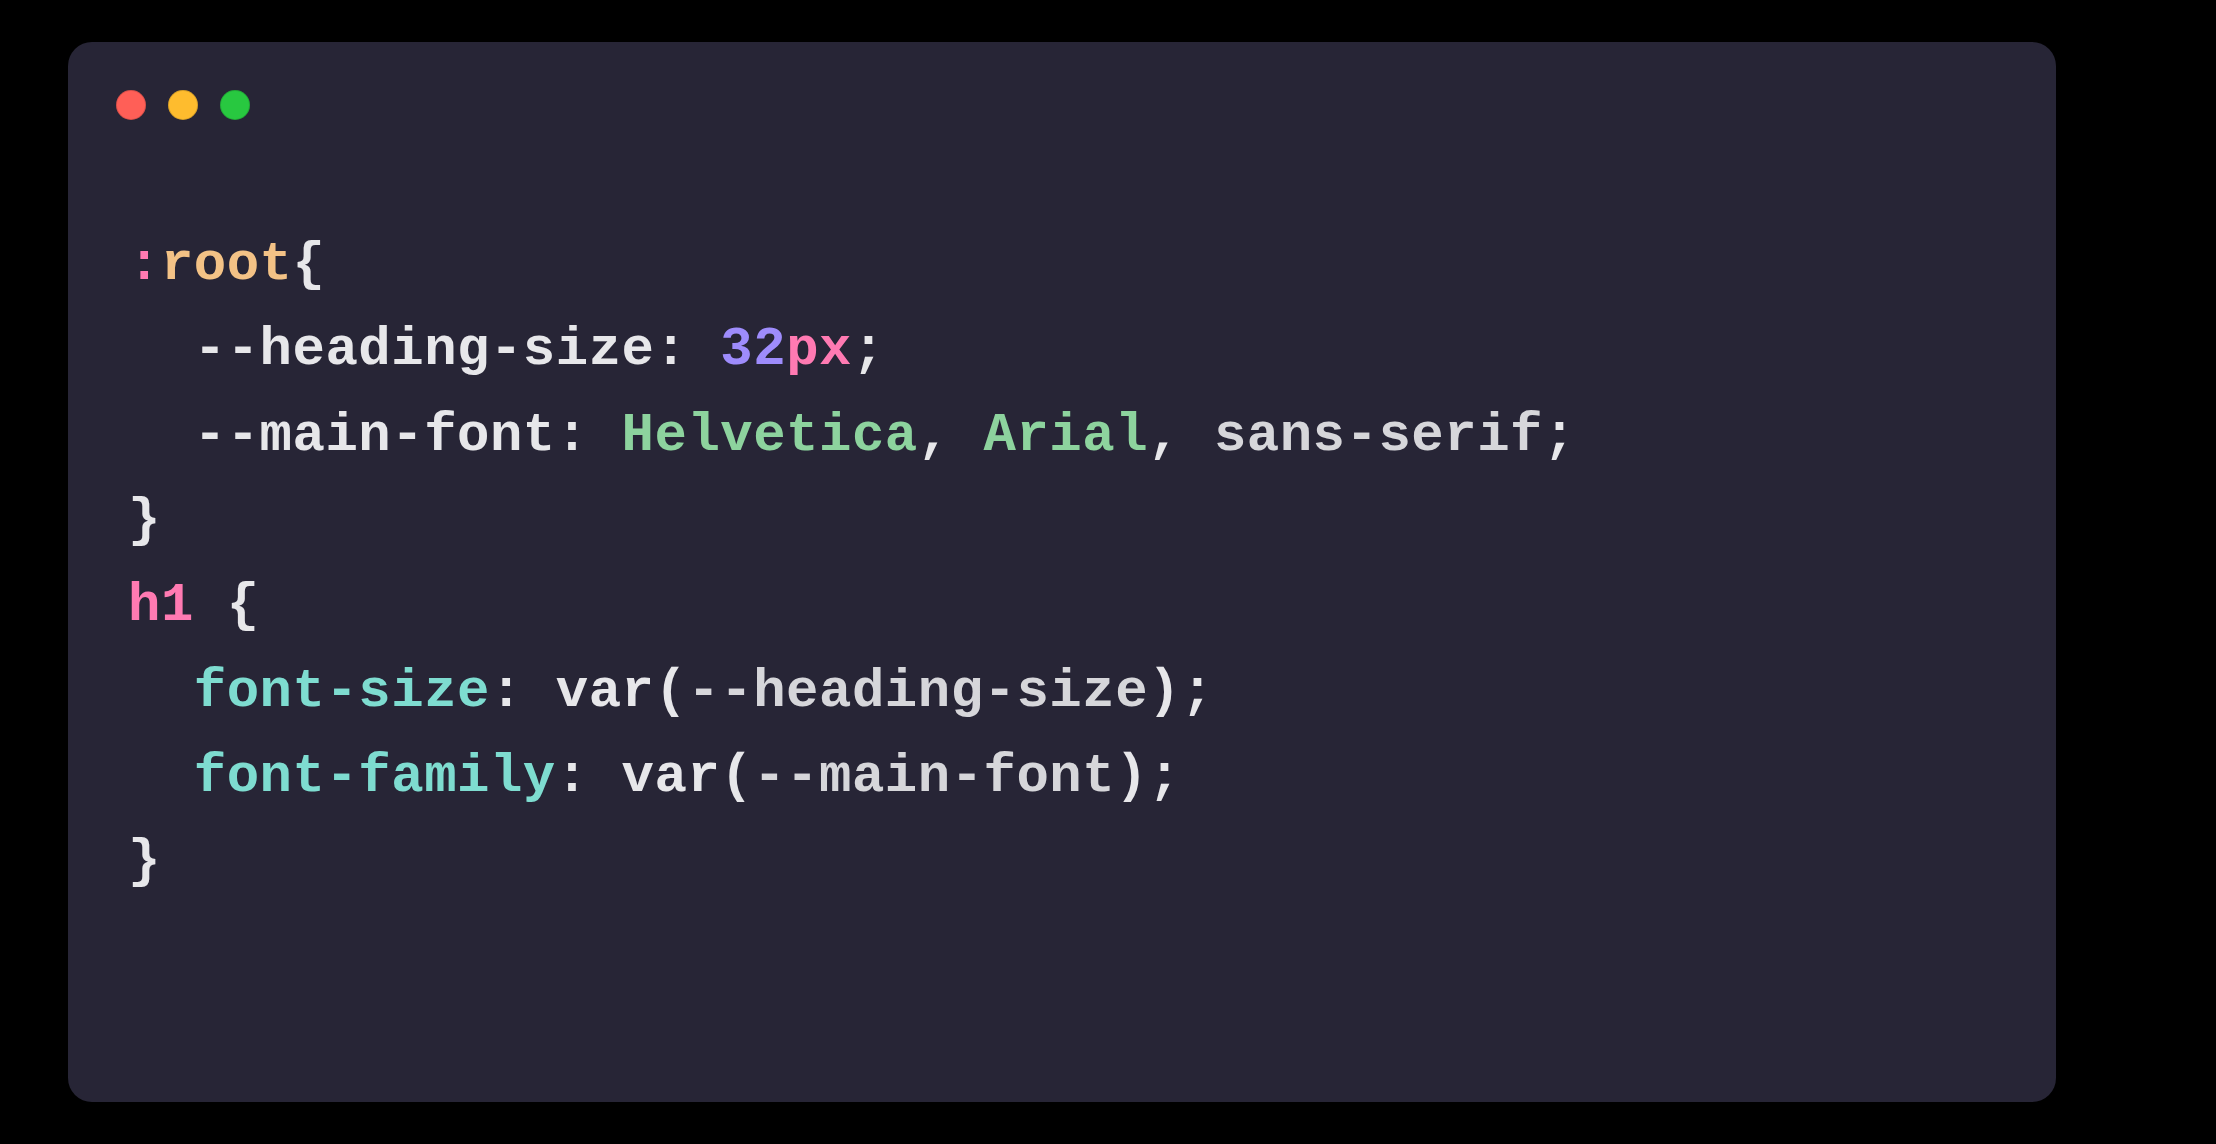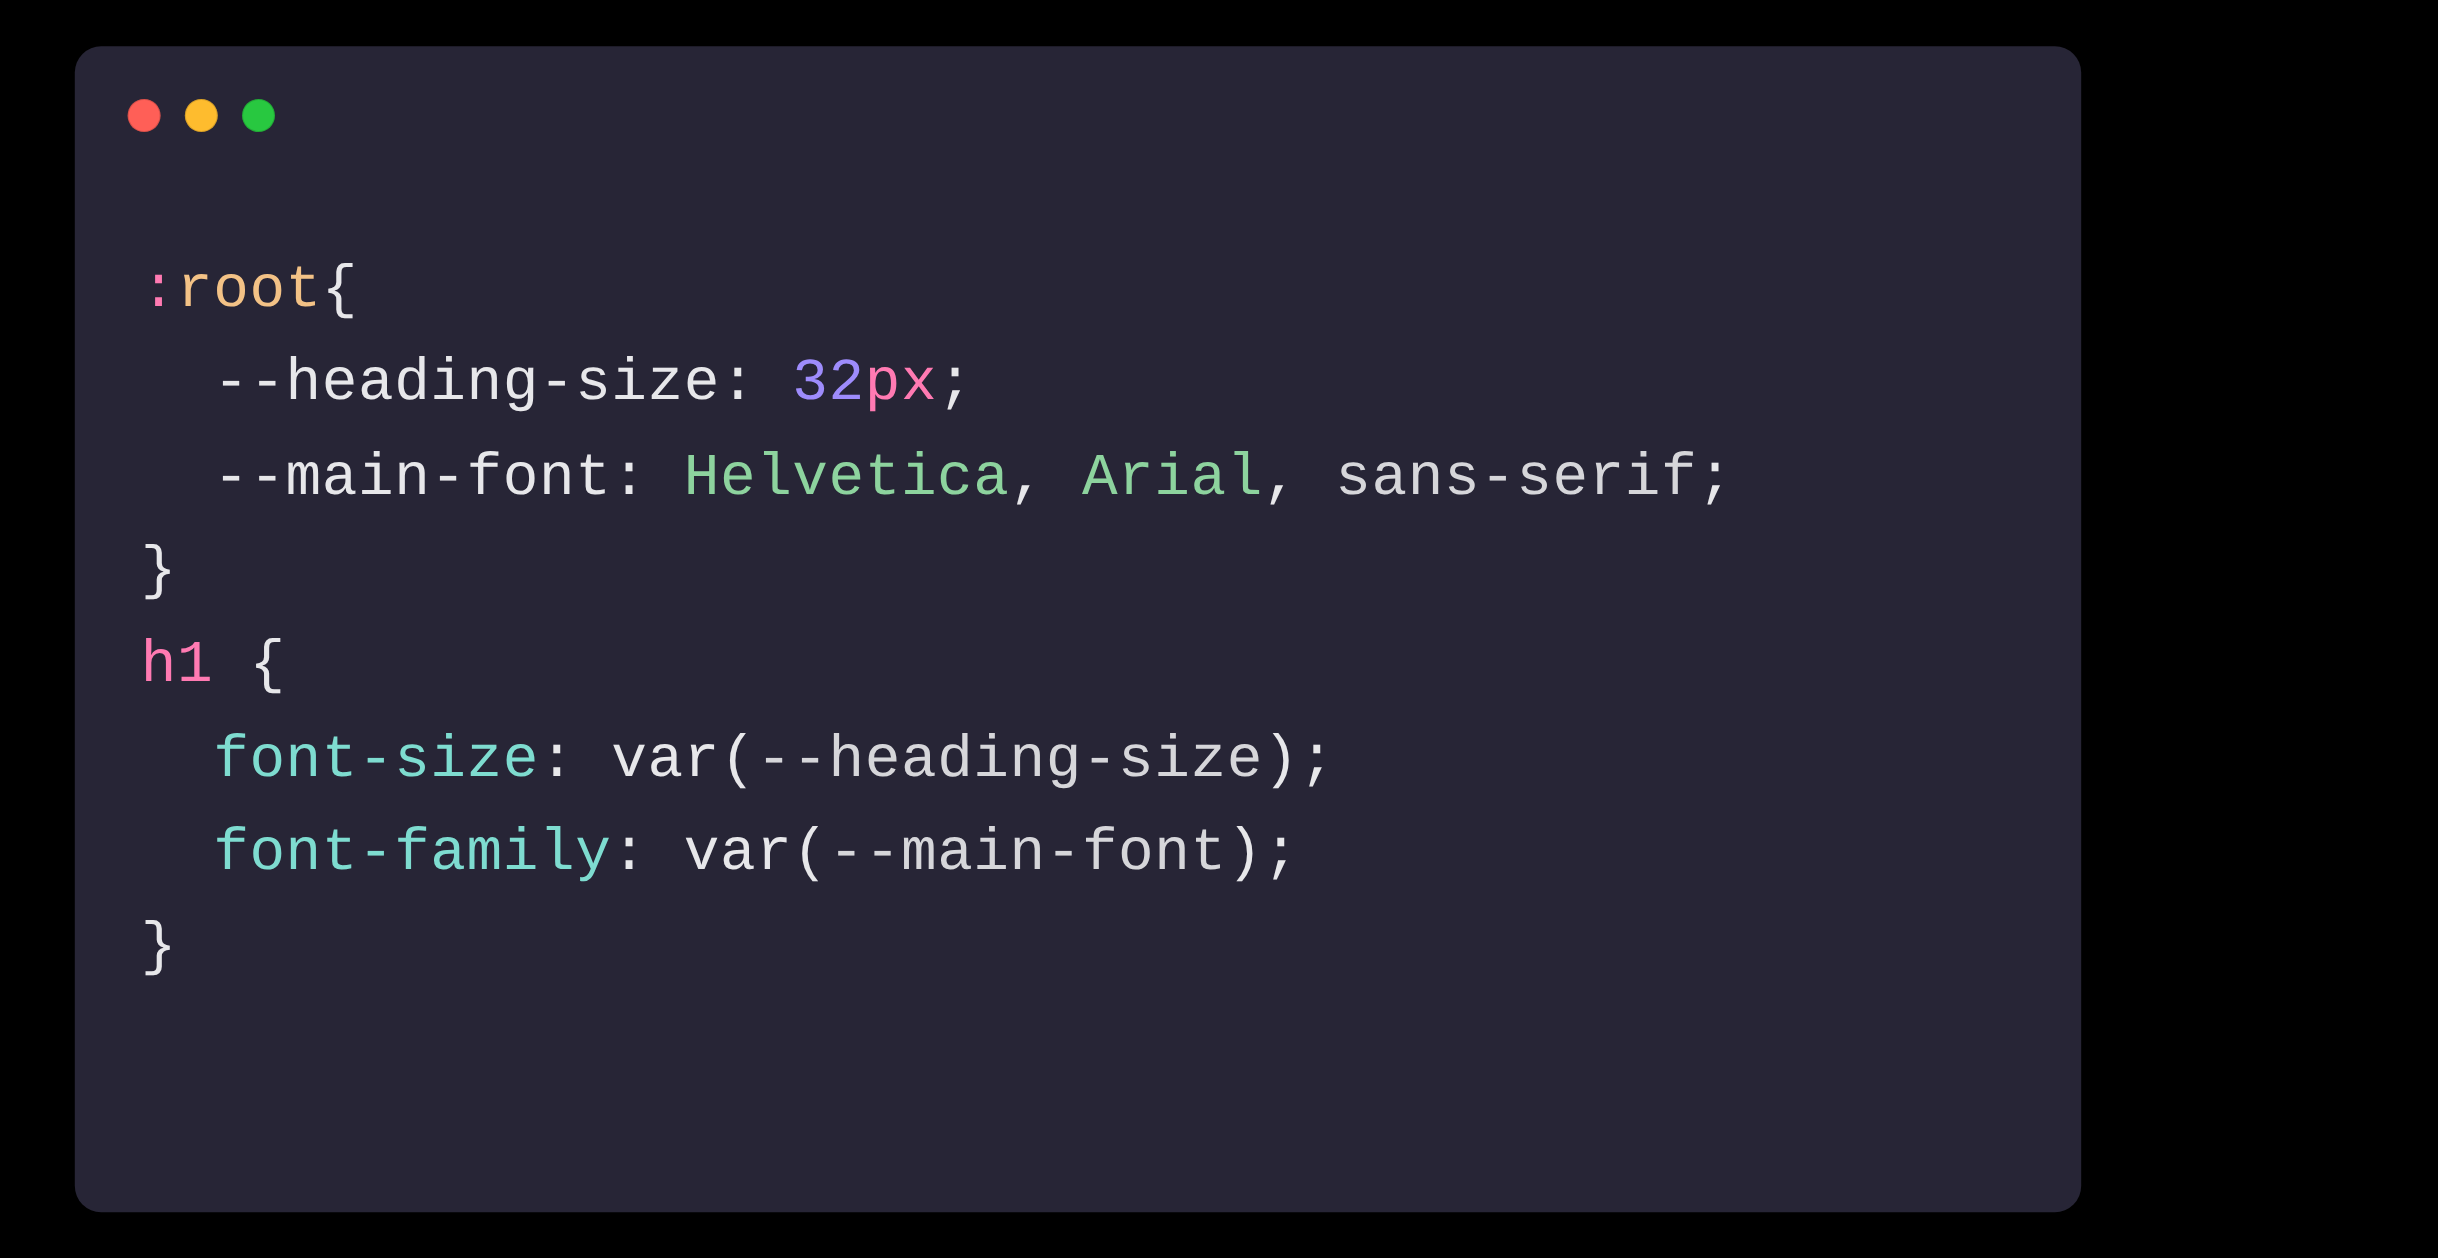--- a/index.html
+++ b/index.html
@@ -25,25 +25,26 @@
     width: 2216px;
     height: 1144px;
     background: var(--bg);
     overflow: hidden;
   }
 
   .window {
     position: absolute;
     left: 68px;
     top: 42px;
-    width: 1824px;
+    width: 1988px;
     height: 1060px;
     background: var(--panel);
     border-radius: 24px;
     box-shadow: 0 2px 0 rgba(0,0,0,0.35), 0 14px 40px rgba(0,0,0,0.55);
+    font-weight: bold;
   }
 
   .titlebar {
     position: absolute;
     left: 48px;
     top: 48px;
     display: flex;
     gap: 22px;
     align-items: center;
   }

